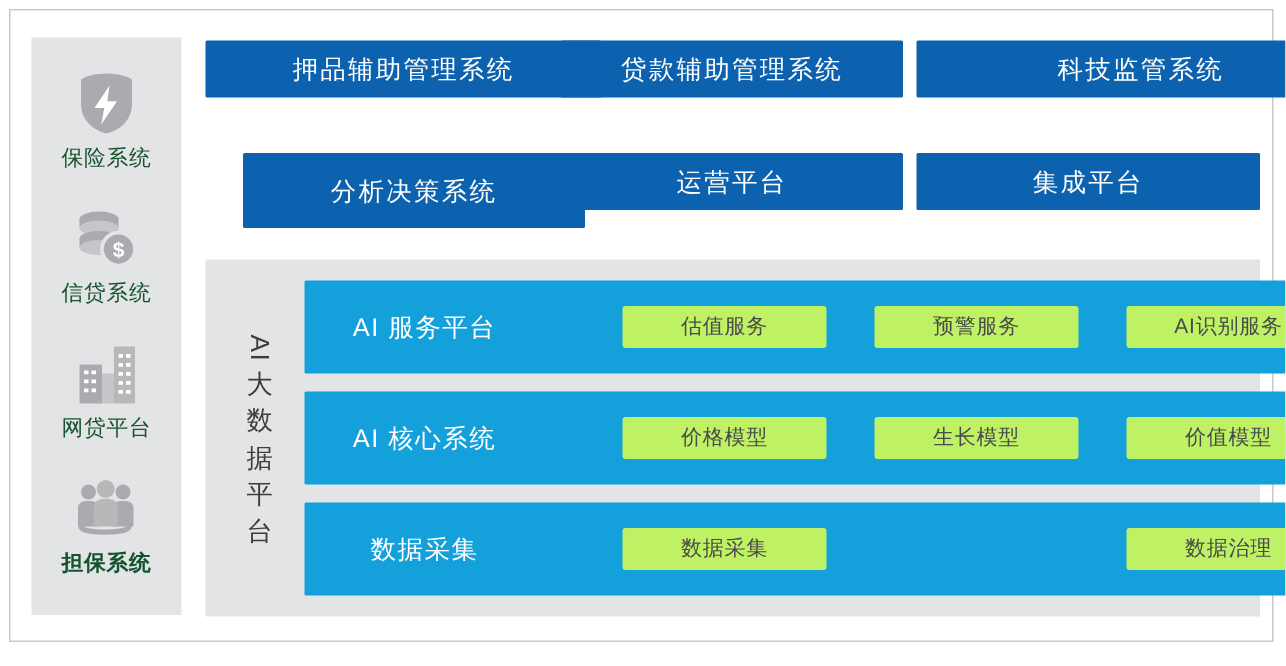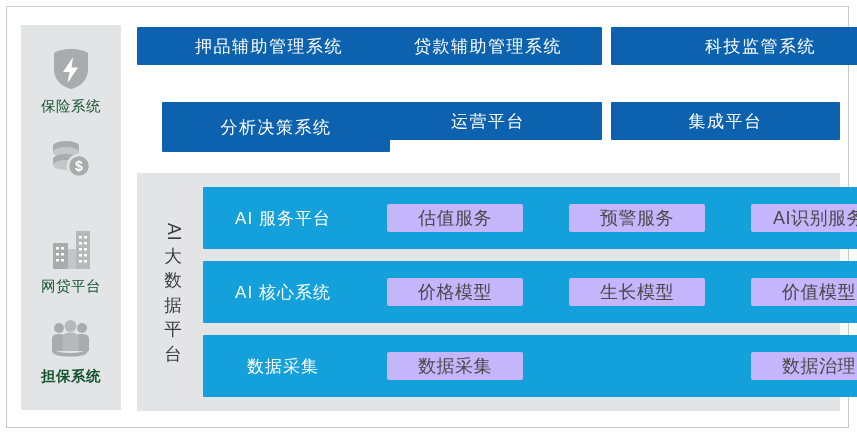--- a/index.html
+++ b/index.html
@@ -133,29 +133,30 @@
   .chips {
     flex: 1;
     display: flex;
     align-items: center;
     justify-content: space-between;
     padding-right: 12px;
   }
   .chip {
     width: 136px;
     height: 28px;
-    background: #c4b5fd;
+    background: #bef264;
     color: #4a4a4a;
-    font-size: 18px;
+    font-size: 14px;
     letter-spacing: 0.5px;
     display: flex;
     align-items: center;
     justify-content: center;
     border-radius: 2px;
     white-space: nowrap;
+    margin-left: 28px;
   }
 </style>
 </head>
 <body>
 
 <div id="root">
   <div class="outer-frame"></div>
 
   <div class="sidebar">
 
@@ -175,20 +176,21 @@
           <ellipse cx="18" cy="9" rx="13" ry="5" fill="#a9abae"></ellipse>
           <rect x="5" y="9" width="26" height="6" fill="#a9abae"></rect>
           <ellipse cx="18" cy="15" rx="13" ry="5" fill="#c4c6c8"></ellipse>
           <ellipse cx="18" cy="22" rx="13" ry="5" fill="#a9abae"></ellipse>
           <rect x="5" y="22" width="26" height="6" fill="#a9abae"></rect>
           <ellipse cx="18" cy="28" rx="13" ry="5" fill="#c4c6c8"></ellipse>
           <circle cx="31" cy="29" r="11" fill="#a9abae" stroke="#e3e4e6" stroke-width="2.5"></circle>
           <text x="31" y="34" font-size="14" font-weight="bold" fill="#ffffff" text-anchor="middle" font-family="'Liberation Sans', sans-serif">$</text>
         </svg>
       </div>
+      <div class="side-label">信贷系统</div>
     </div>
 
     <div class="side-item" style="top:200px;">
       <div class="side-icon">
         <svg width="46" height="44" viewBox="0 0 46 44">
           <rect x="5" y="16" width="15" height="26" fill="#a9abae"></rect>
           <rect x="20" y="22" width="8" height="20" fill="#c4c6c8"></rect>
           <rect x="28" y="4" width="14" height="38" fill="#b6b8ba"></rect>
           <g fill="#ffffff">
             <rect x="8" y="20" width="3" height="2.5"></rect>

